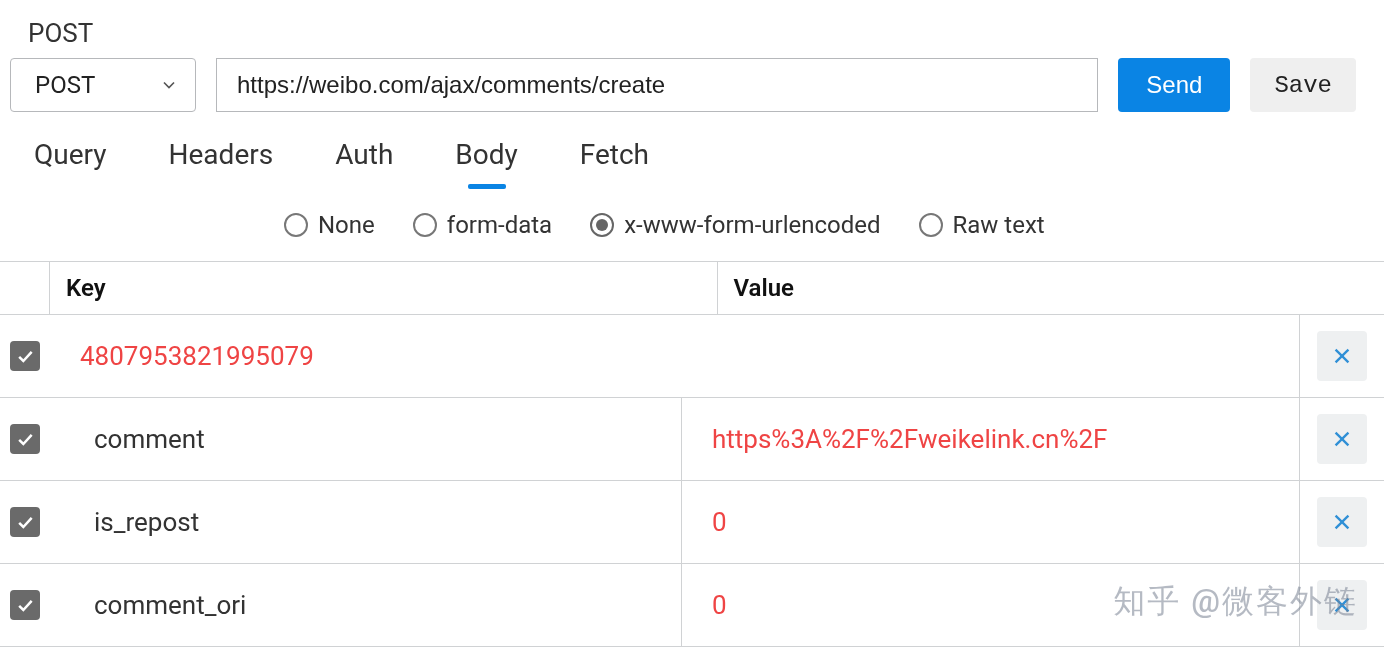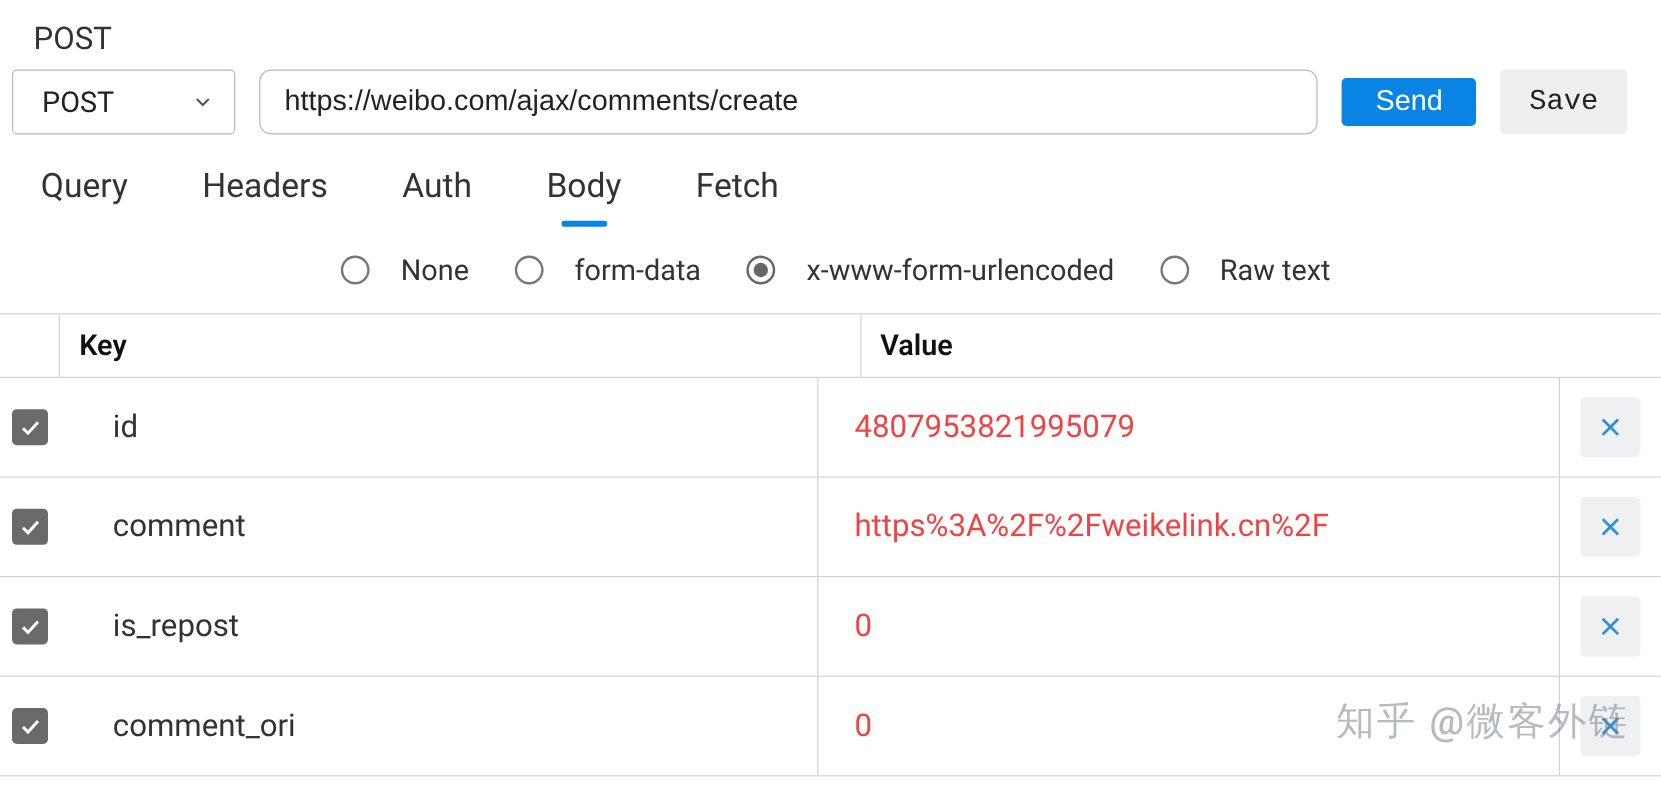--- a/index.html
+++ b/index.html
@@ -45,28 +45,28 @@
       width: 20px;
       height: 20px;
       stroke: #555;
       stroke-width: 2;
       fill: none;
     }
     .url-input {
       flex: 1;
       height: 54px;
       border: 1px solid #b6b8bb;
-      border-radius: 10px;
+      border-radius: 0;
       font-size: 24px;
       padding: 0 20px;
       color: #222;
       outline: none;
     }
     .send-btn {
-      height: 40px;
+      height: 54px;
       background: #0a84e4;
       color: #fff;
       border: none;
       border-radius: 4px;
       font-size: 24px;
       padding: 0 28px;
       cursor: pointer;
     }
     .save-btn {
       height: 54px;
@@ -106,21 +106,21 @@
       display: flex;
       align-items: center;
       gap: 18px;
       padding: 22px 0 22px 284px;
       font-size: 24px;
       color: #333;
     }
     .radio-option {
       display: flex;
       align-items: center;
-      gap: 26px;
+      gap: 10px;
       margin-right: 20px;
       cursor: pointer;
     }
     .radio {
       width: 24px;
       height: 24px;
       border: 2.5px solid #777;
       border-radius: 50%;
       display: inline-flex;
       align-items: center;
@@ -293,21 +293,20 @@
 
 <div id="kv-body">
     <div class="kv-row">
     <div class="cell-cb">
       <div class="checkbox">
         <svg viewBox="0 0 24 24">
             <polyline points="5 13 10 18 20 7"></polyline>
           </svg>
       </div>
     </div>
-    <div class="cell-key">id</div>
     <div class="cell-value">4807953821995079</div>
     <div class="cell-del">
       <button class="del-btn">
         <svg viewBox="0 0 24 24">
             <line x1="5" y1="5" x2="19" y2="19"></line>
             <line x1="19" y1="5" x2="5" y2="19"></line>
           </svg>
       </button>
     </div>
   </div>

